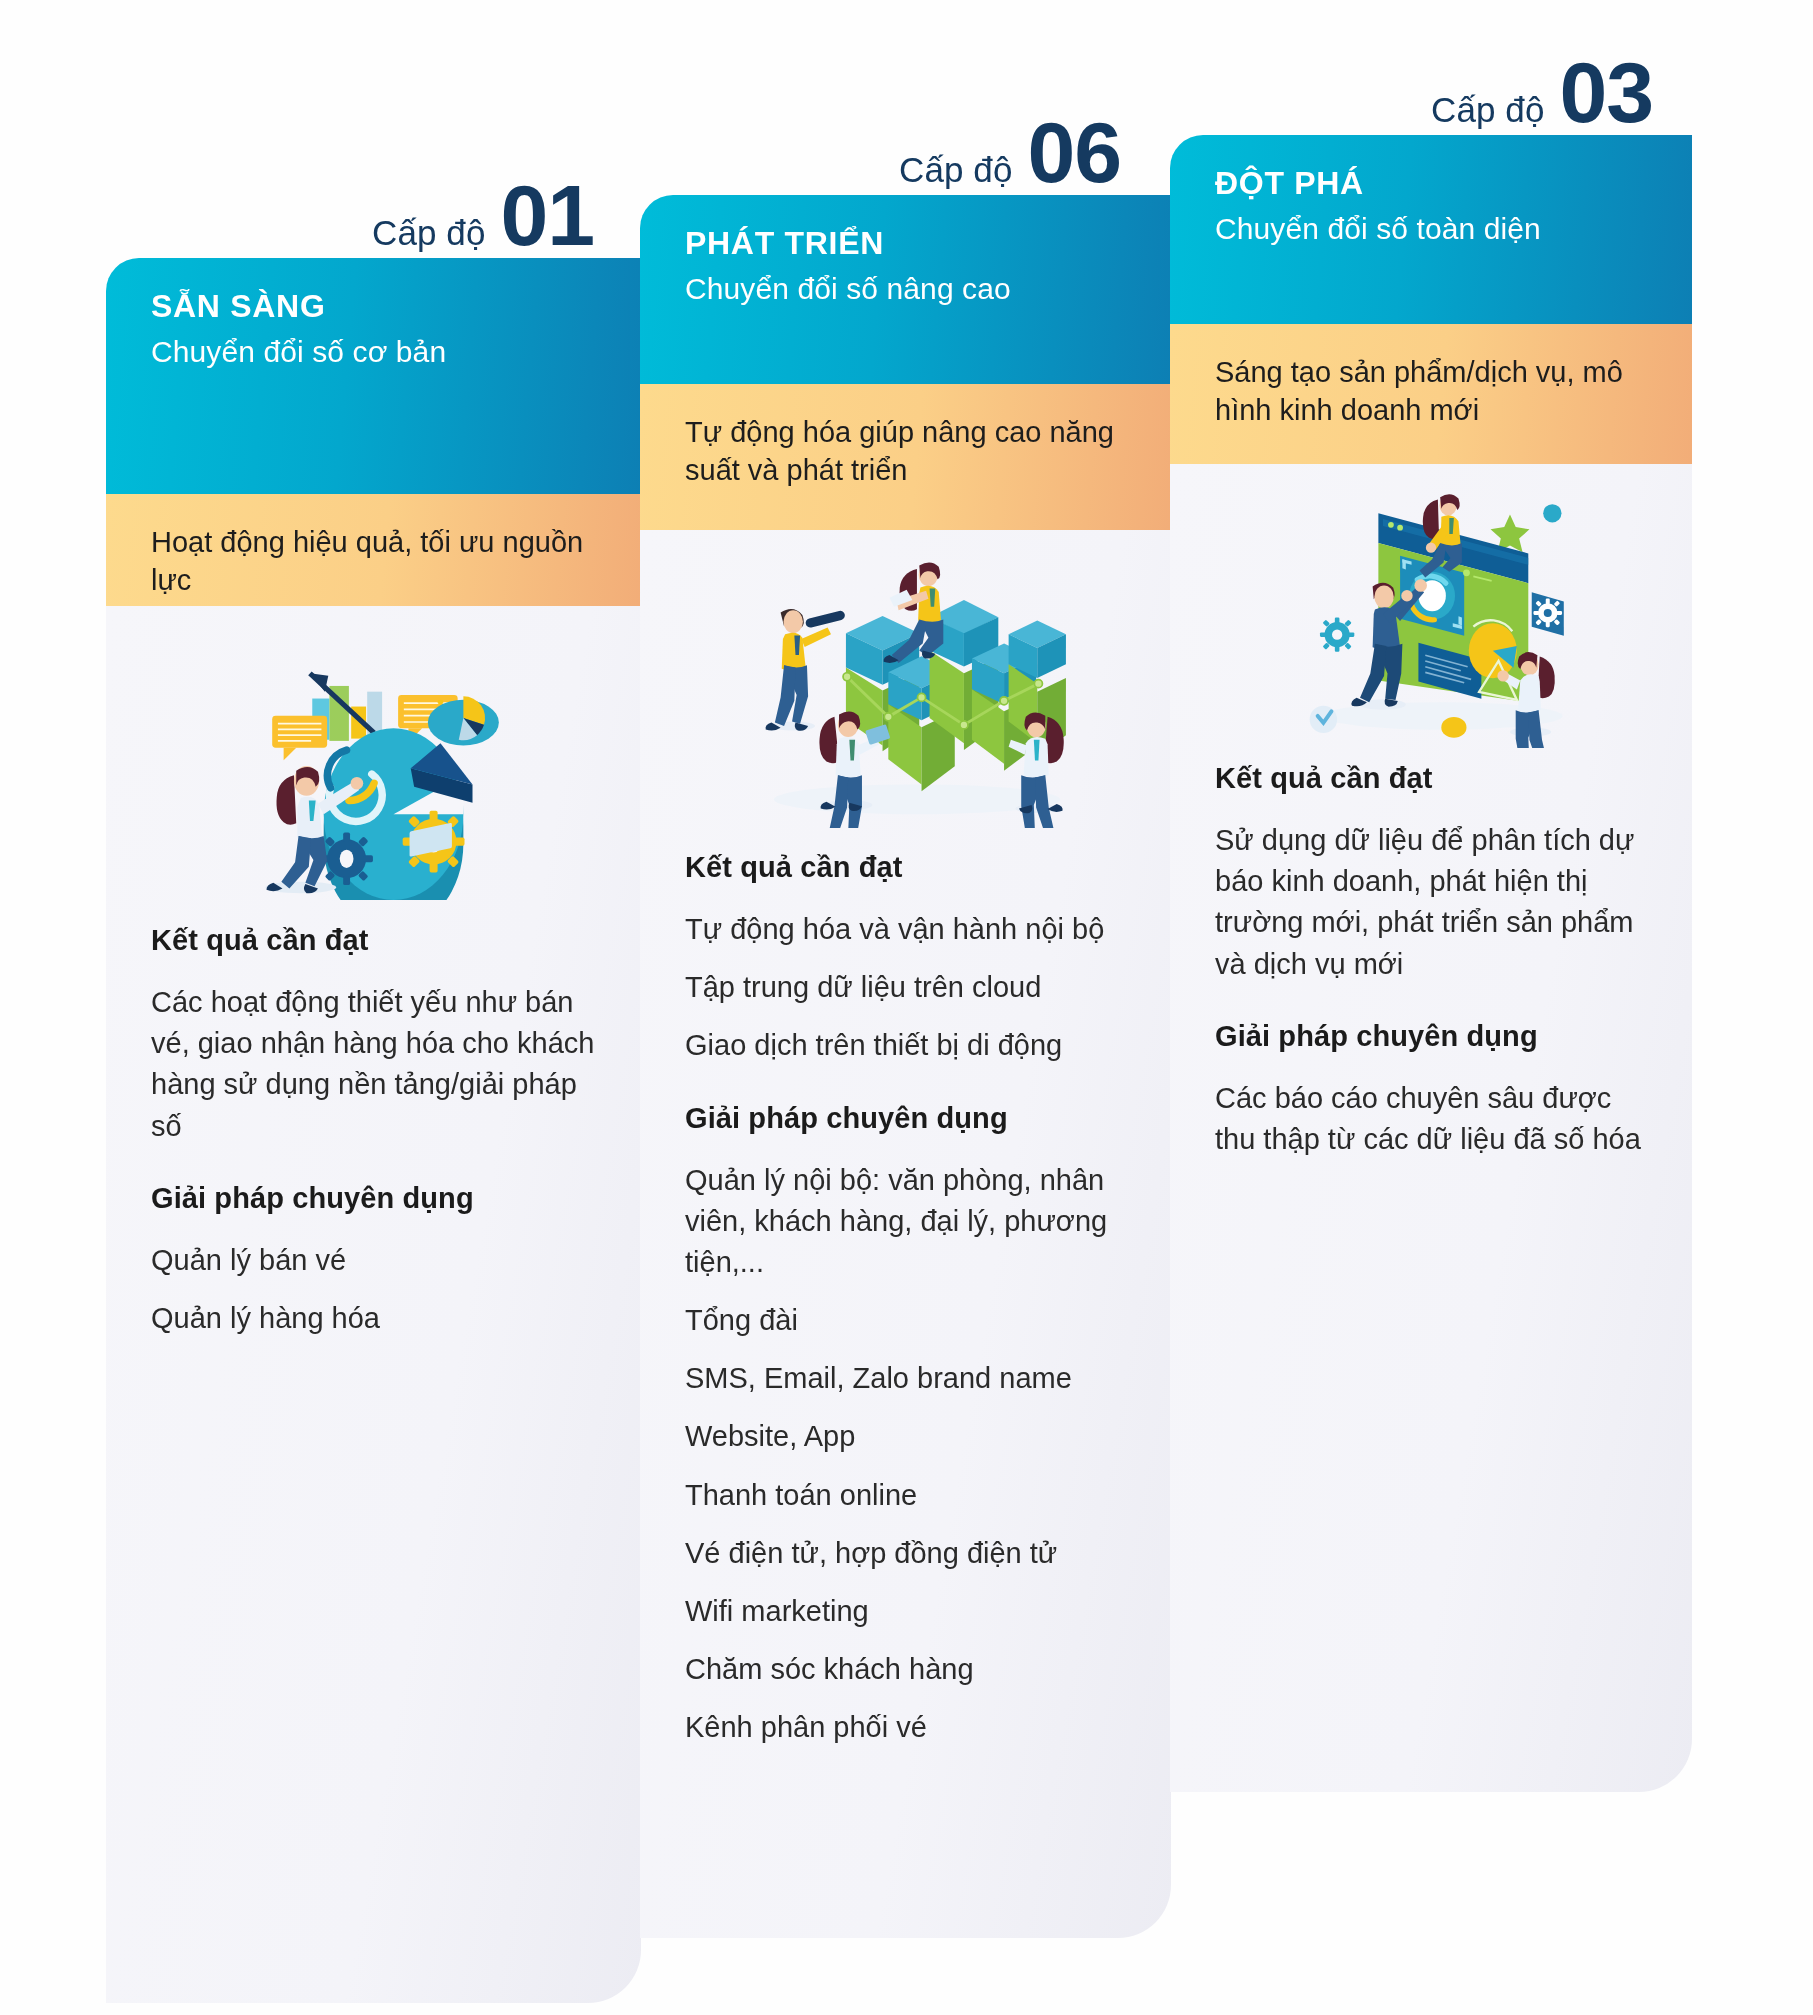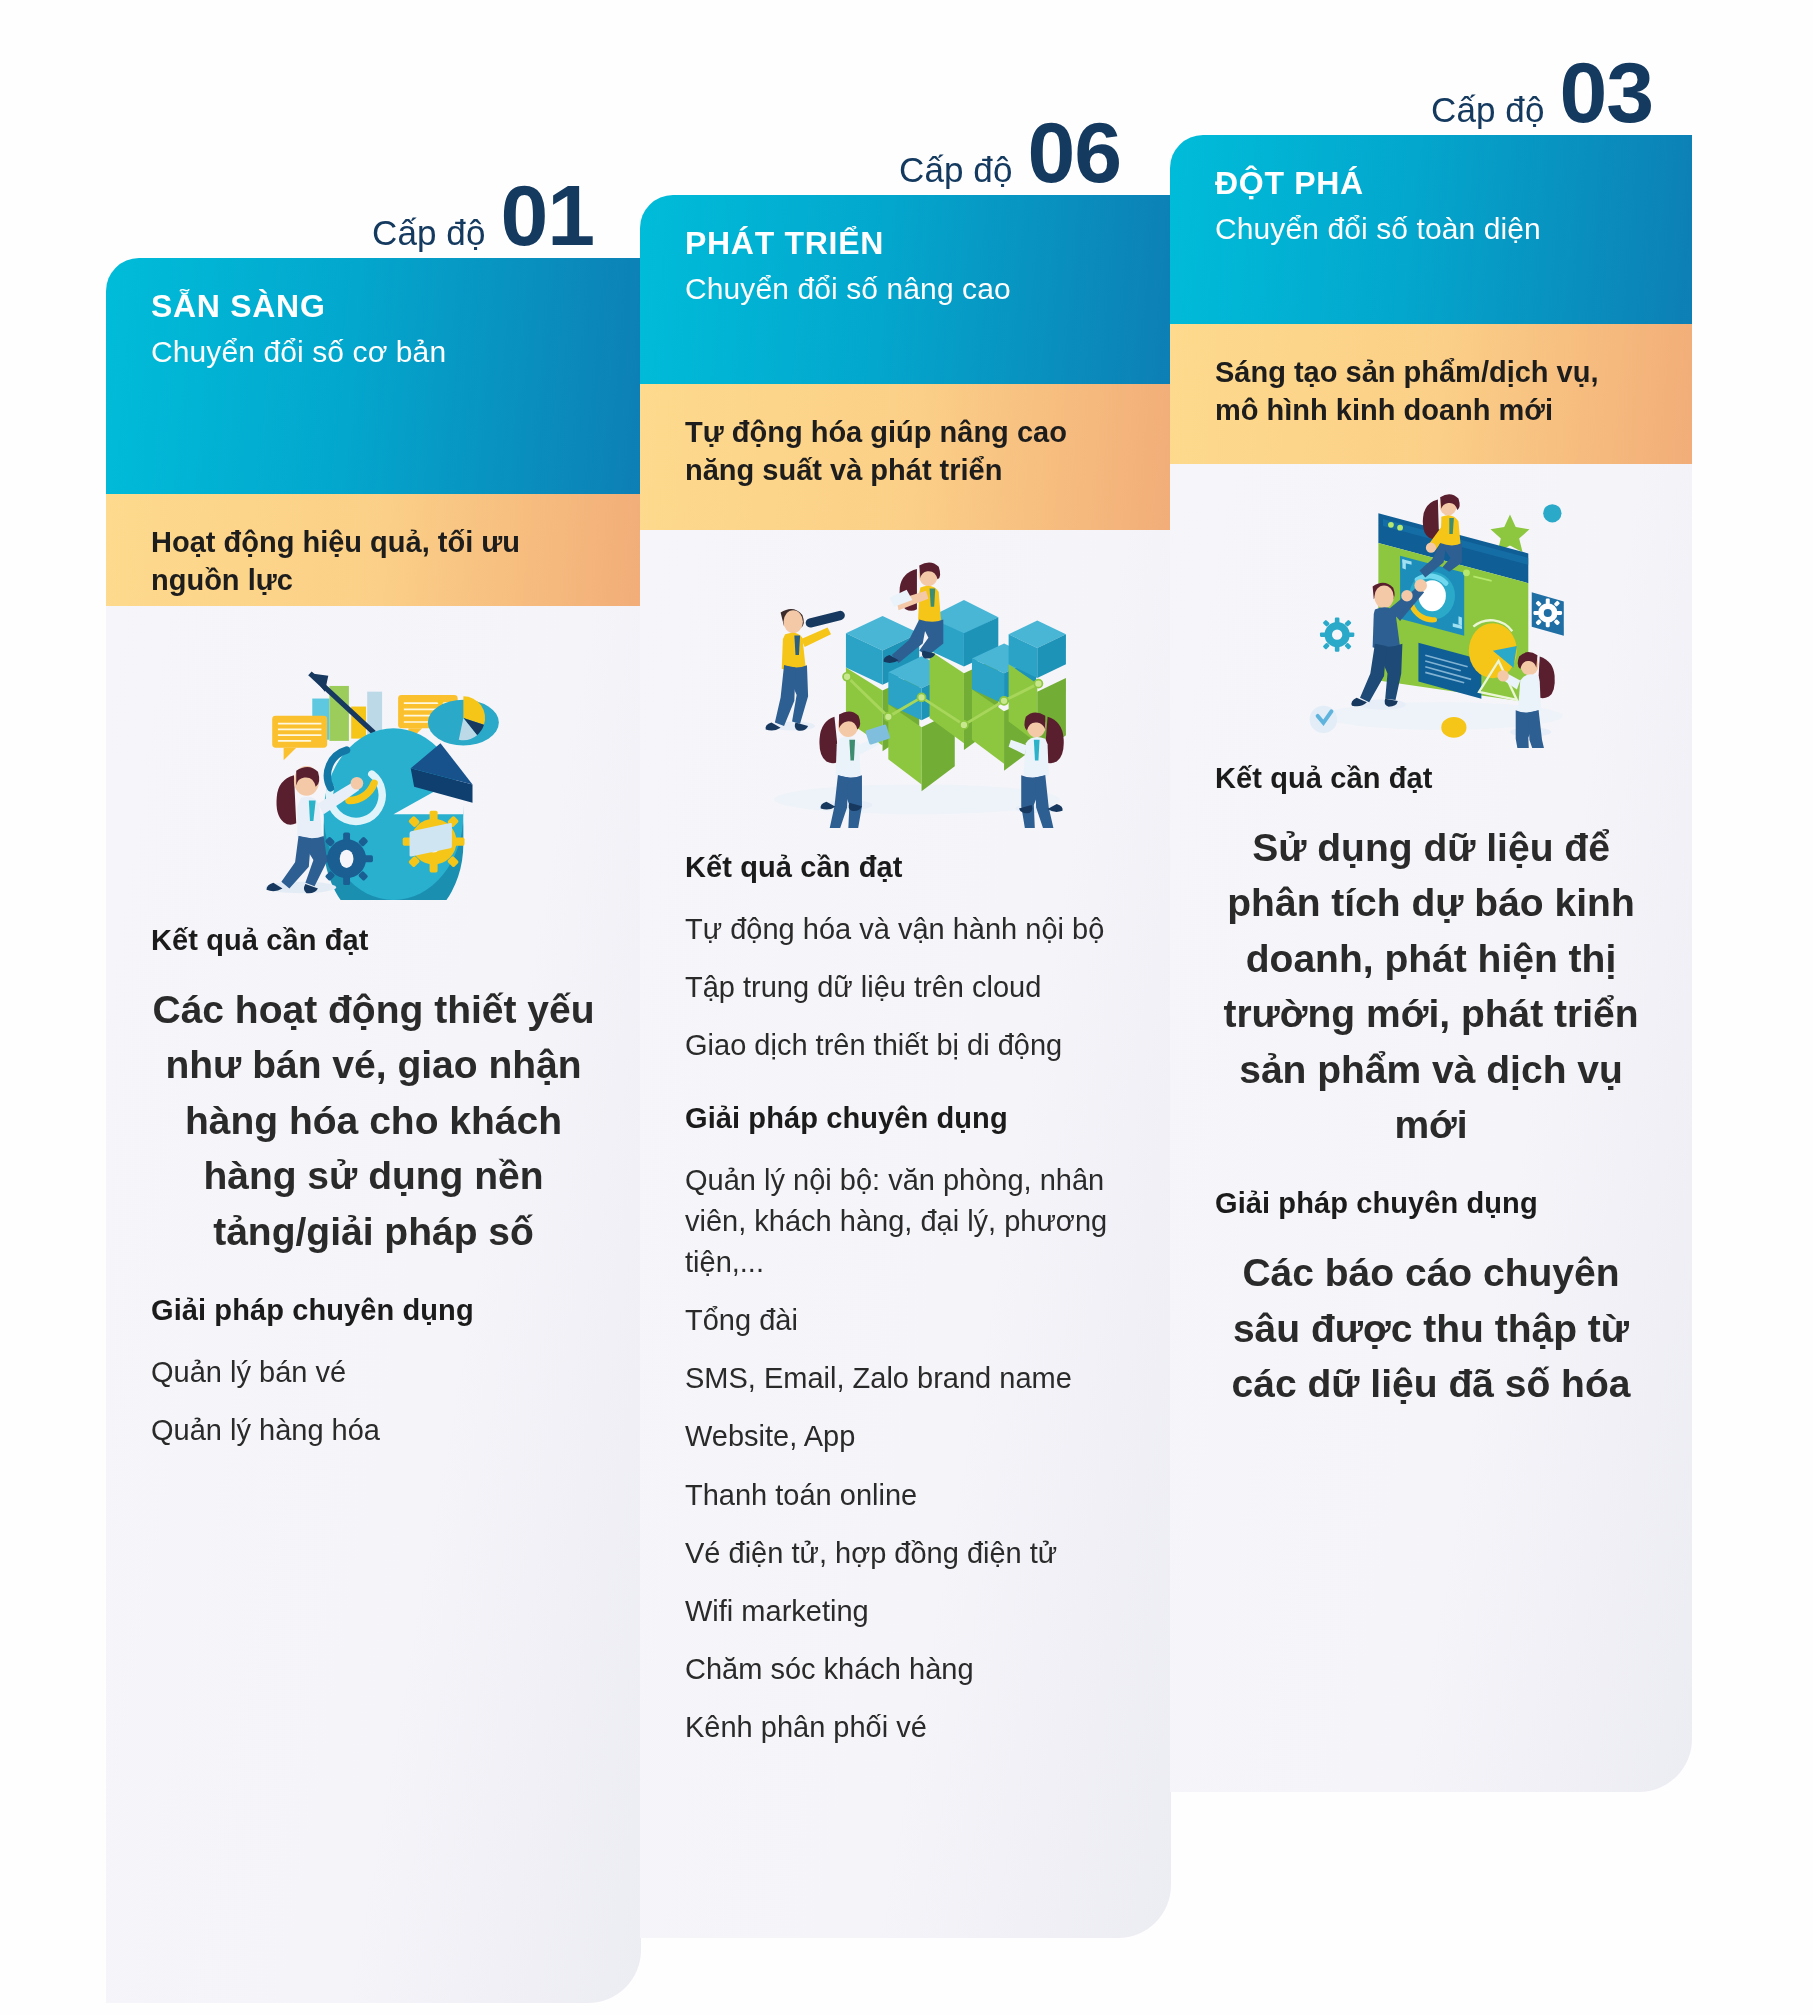--- a/index.html
+++ b/index.html
@@ -11,38 +11,38 @@
   
   .level-badge{position:absolute;display:flex;align-items:baseline;gap:15px;color:#153a60;white-space:nowrap;}
   .level-badge .lvl-word{font-size:35px;font-weight:400;letter-spacing:0.1px;}
   .level-badge .lvl-num{font-size:86px;font-weight:700;letter-spacing:-1.1px;line-height:.9;}
 
   
   .card{position:absolute;}
   .card .hdr{position:relative;color:#fff;padding:30px 45px 26px 45px;}
   .card .hdr .title{font-size:32px;font-weight:700;letter-spacing:0.7px;margin-bottom:10.3px;}
   .card .hdr .sub{font-size:30px;font-weight:400;letter-spacing:0.1px;}
-  .card .band{padding:29px 45px 31px 45px;color:#1d1d1d;font-size:29px;line-height:1.32;font-weight:700;}
+  .card .band{padding:29px 45px 31px 45px;color:#1d1d1d;font-size:29px;line-height:1.32;font-weight:400;}
   .card .body{background:linear-gradient(100deg,#f6f6fa 0%,#f4f4f9 62%,#ececf3 100%);padding:0 45px;}
 
   
   #card1 .hdr{border-top-left-radius:33px;}
   #card2 .hdr{border-top-left-radius:33px;}
   #card3 .hdr{border-top-left-radius:33px;}
   #card1 .body{border-bottom-right-radius:53px;}
   #card2 .body{border-bottom-right-radius:53px;}
   #card3 .body{border-bottom-right-radius:53px;}
 
   
   .illus{width:100%;display:flex;justify-content:center;align-items:center;}
   .illus svg{display:block;}
 
   
   .sec-title{font-size:29px;font-weight:700;color:#1b1b1b;letter-spacing:0.1px;}
-  .sec-para{font-size:39px;font-weight:700;color:#2a2a2a;line-height:1.42;text-align:center;}
+  .sec-para{font-size:29px;font-weight:400;color:#2a2a2a;line-height:1.42;}
   .sec-item{font-size:29px;font-weight:400;color:#2a2a2a;line-height:1.42;}
 
   .gap-a{height:25px;}
   .gap-b{height:35px;}
   .gap-item{height:17px;}
 </style>
 </head>
 <body>
 
 <div id="stage">

